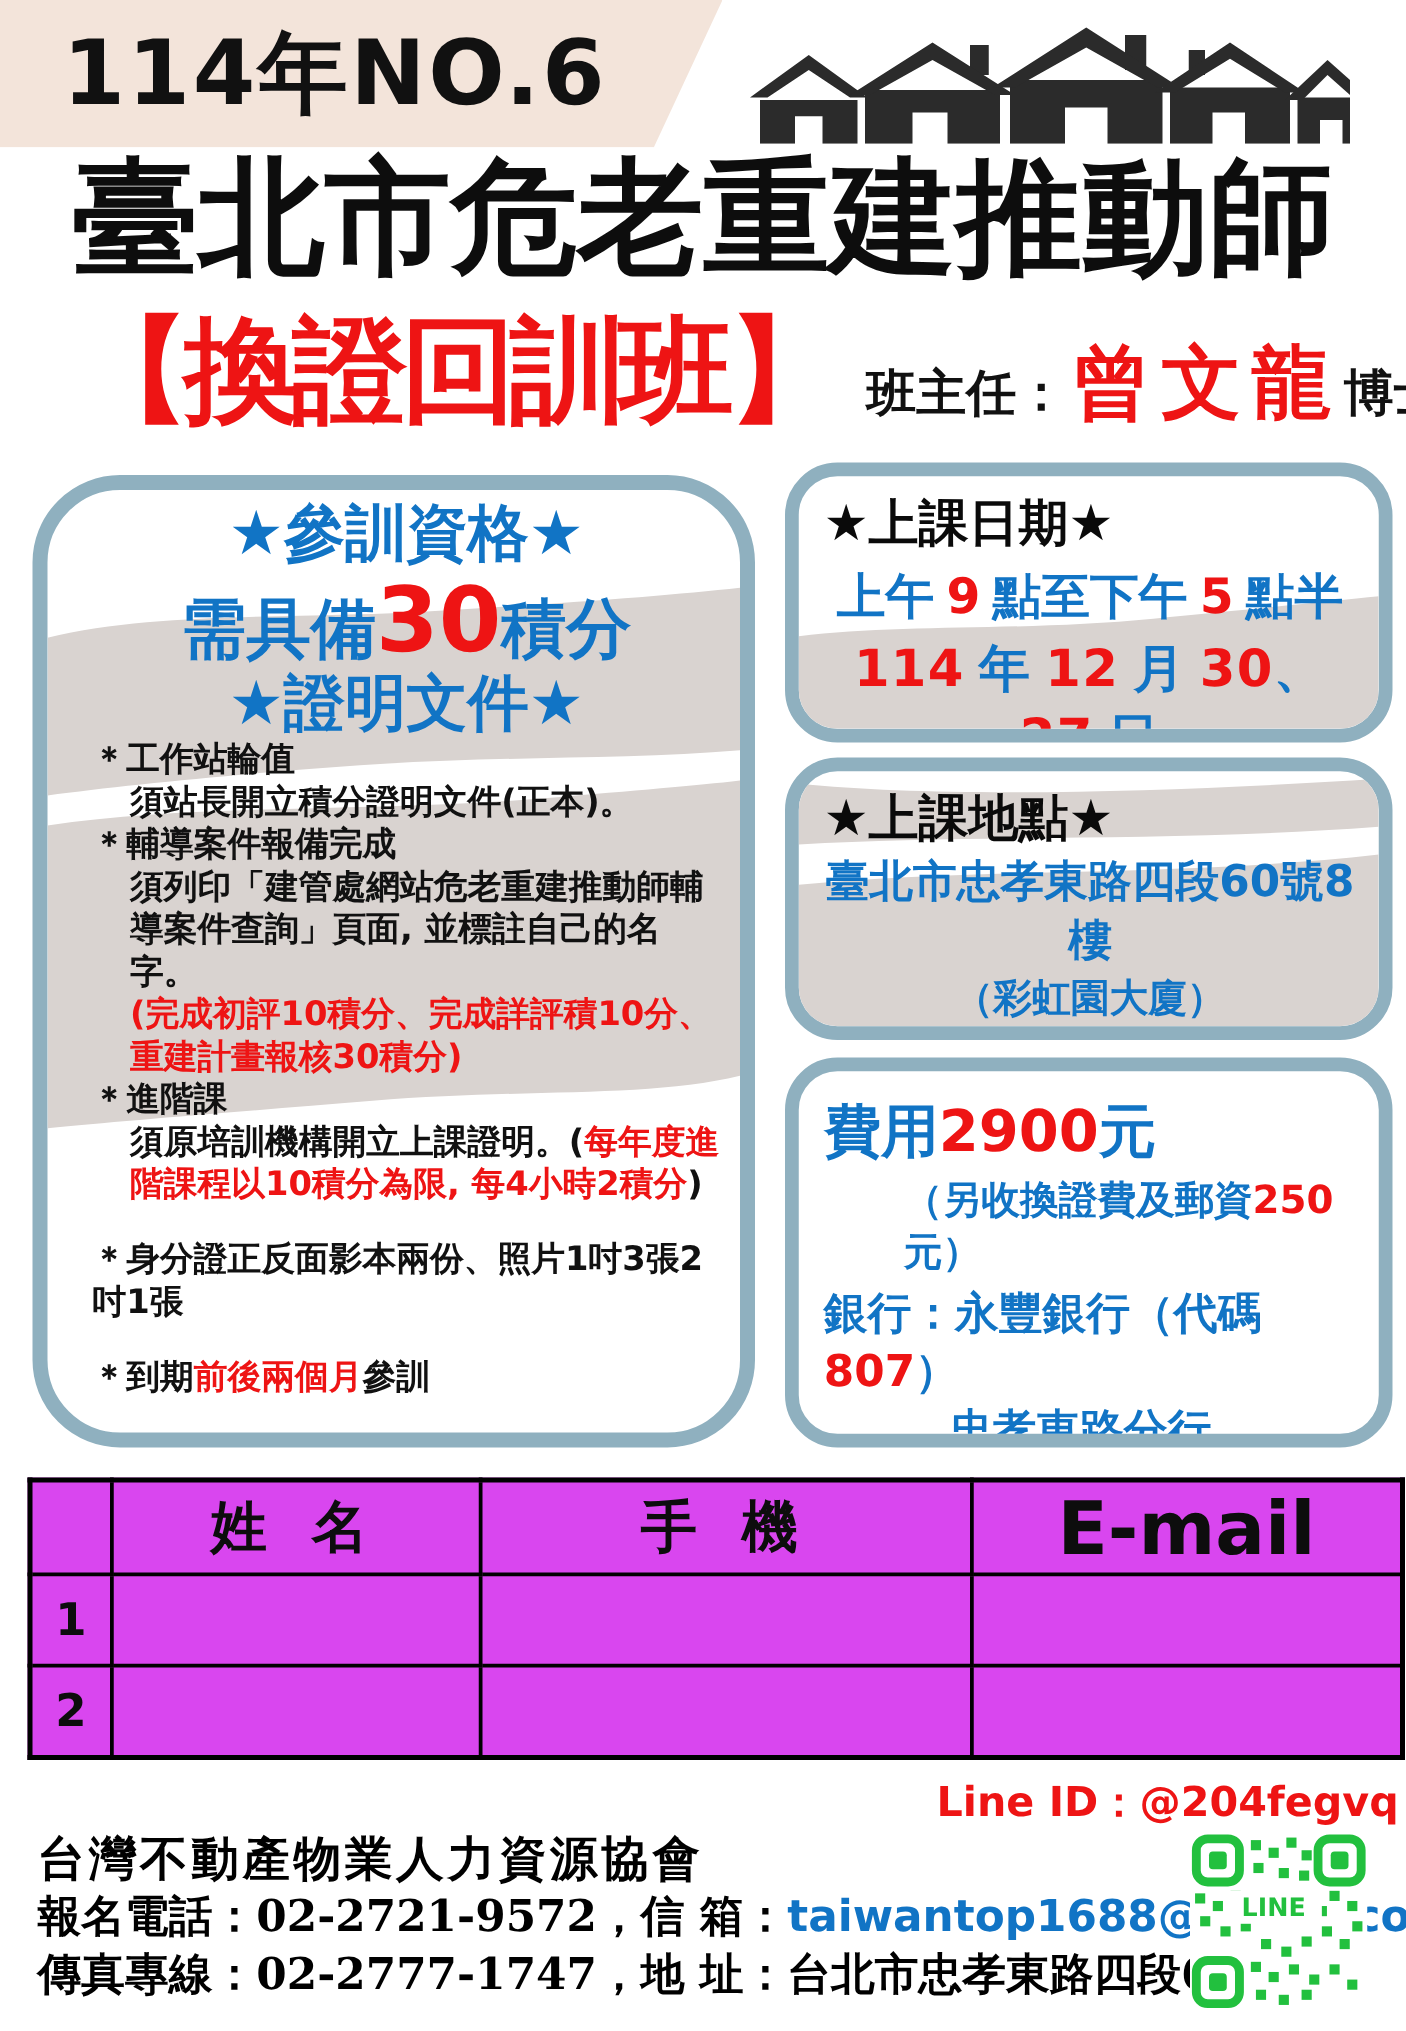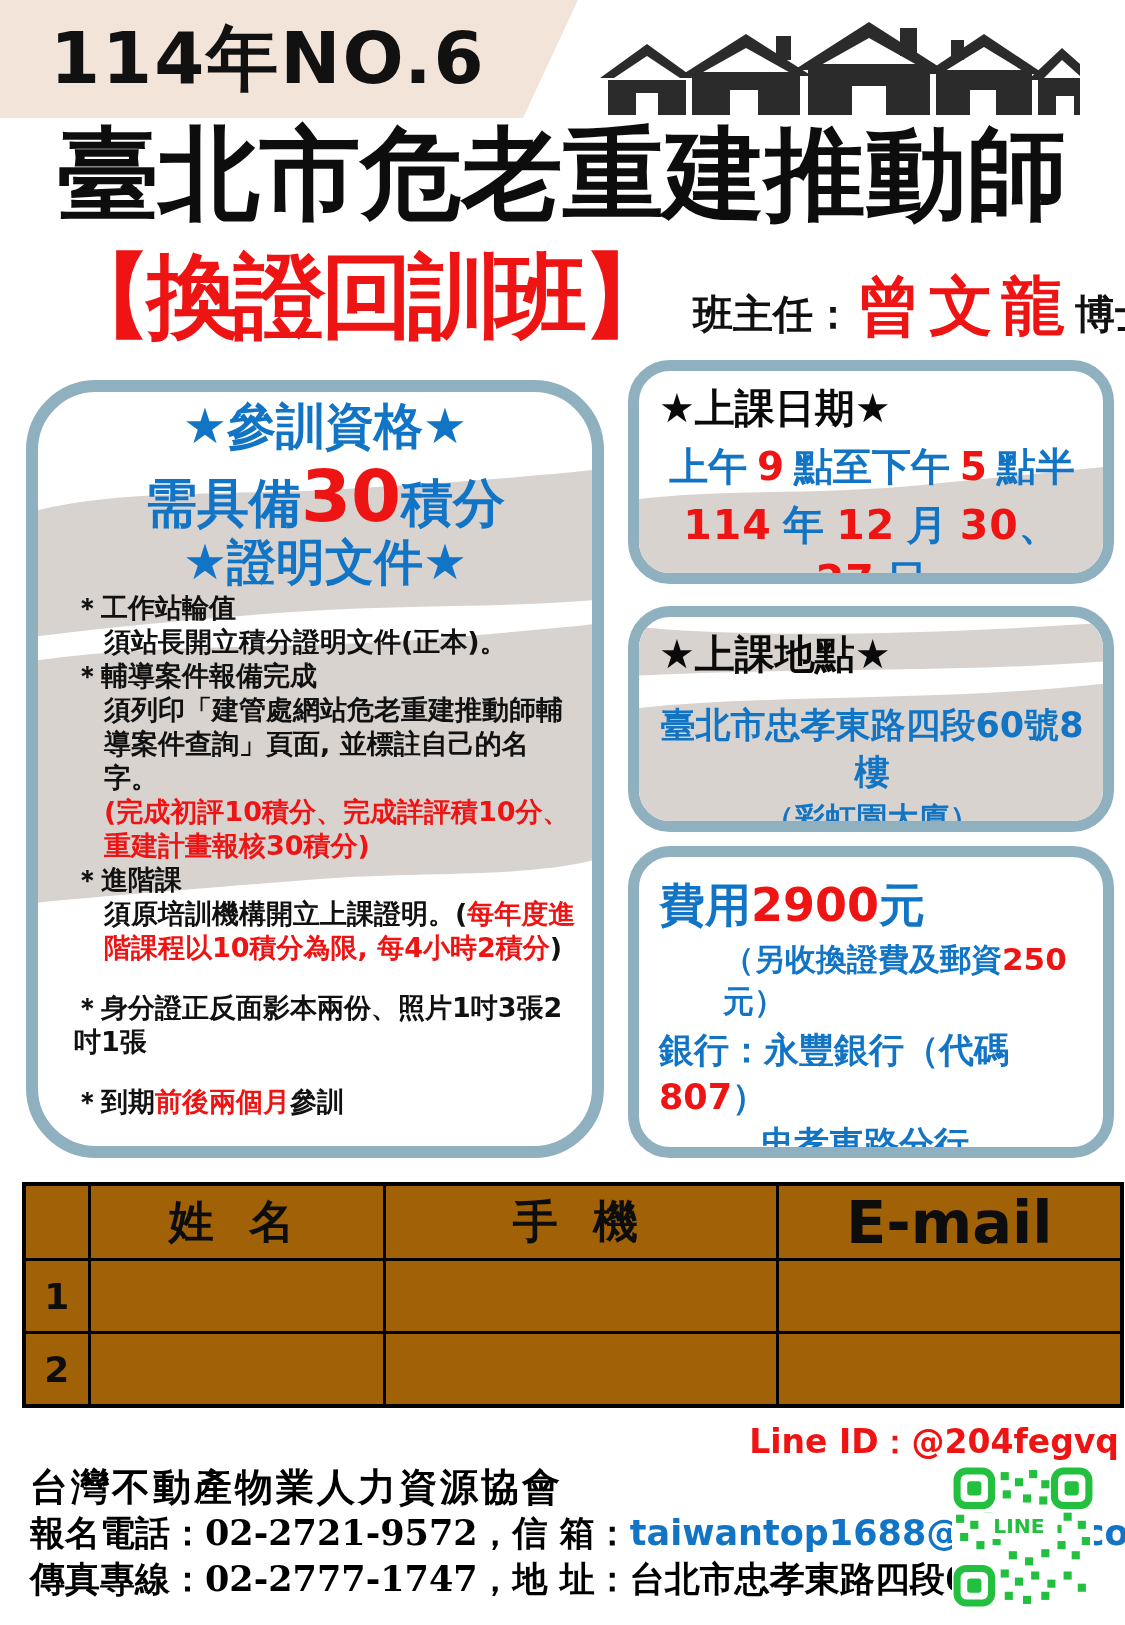--- a/index.html
+++ b/index.html
@@ -54,41 +54,41 @@
   .lb-content{padding:8px 16px 0 16px;margin-left:20px;}
   .lb-h{text-align:center;font-size:49px;font-weight:800;color:var(--blue);line-height:1.12;margin:0;}
   .req{text-align:center;margin:4px 0 2px 0;line-height:1.05;}
   .req-t{font-size:52px;font-weight:800;color:var(--blue);}
   .req-n{font-size:72px;font-weight:800;color:var(--red);}
   .li{margin:0;font-size:27px;font-weight:600;color:#111;line-height:34px;}
   .li.cont{padding-left:30px;}
   .li.gap{margin-top:26px;}
 
   .r-box{left:628px;width:486px;border-radius:42px;}
-  #schedule-box{top:360px;height:224px;}
+  #schedule-box{top:370px;height:224px;}
   #location-box{top:606px;height:226px;}
   #fee-box{top:846px;height:312px;}
   .rb-content{padding:10px 18px 0 20px;}
   .rb-h{font-size:40px;font-weight:800;color:#0a0a0a;margin:0;}
   .sched-time{font-size:39px;font-weight:800;text-align:center;margin-top:4px;}
   .sched-date{font-size:41px;font-weight:800;text-align:center;letter-spacing:1px;margin-top:4px;}
-  .loc-address{font-size:35px;font-weight:800;color:var(--blue);text-align:center;margin-top:20px;}
+  .loc-address{font-size:35px;font-weight:800;color:var(--blue);text-align:center;margin-top:0;}
   .loc-building{font-size:31px;font-weight:700;color:var(--blue);text-align:center;margin-top:2px;}
   .fee-line{font-size:46px;font-weight:800;margin-top:8px;}
   .fee-surcharge{font-size:31px;font-weight:800;padding-left:64px;margin-top:2px;}
   .fee-bank{font-size:35px;font-weight:800;margin-top:4px;}
   .fee-branch{font-size:35px;font-weight:800;padding-left:100px;color:var(--blue);}
 
   .c-red{color:var(--red);}
   .c-blue{color:var(--blue);font-family:Liberation Serif, serif;}
 
   
   .reg-table{
     position:absolute;left:22px;top:1182px;width:1098px;
-    border-collapse:collapse;table-layout:fixed;border:4px solid #000;background:#a16207;
+    border-collapse:collapse;table-layout:fixed;border:4px solid #000;background:#d946ef;
   }
   .reg-table th,.reg-table td{border:3px solid #000;padding:0;}
   .reg-table thead th{height:72px;font-weight:700;}
   .reg-table tbody td{height:70px;}
   .th-cjk{font-family:"DejaVu Serif",serif;font-size:45px;letter-spacing:10px;}
   .th-email{font-family:"DejaVu Sans",sans-serif;font-size:59px;font-weight:800;letter-spacing:0;}
   .row-no{font-size:36px;font-weight:600;text-align:center;}
 
   
   .line-id{position:absolute;right:6px;top:1420px;font-size:33px;font-weight:800;color:var(--red);}

